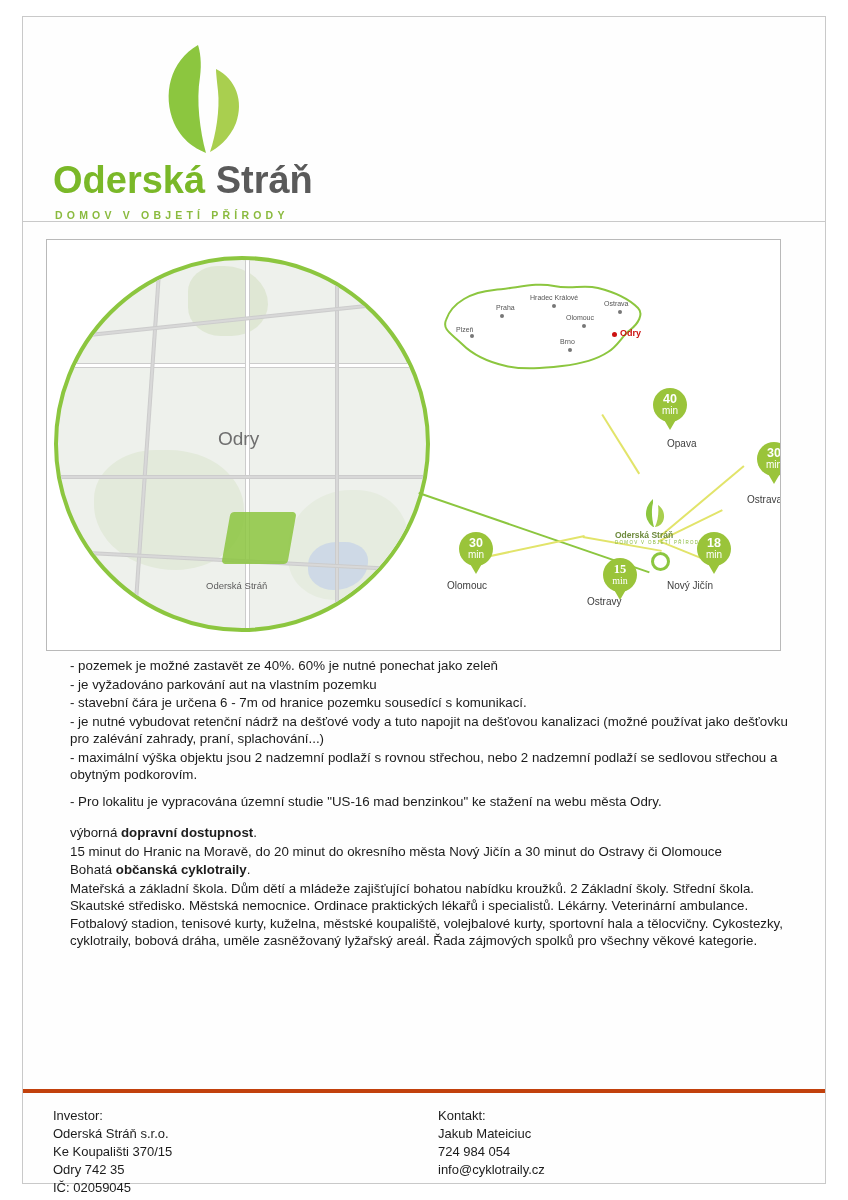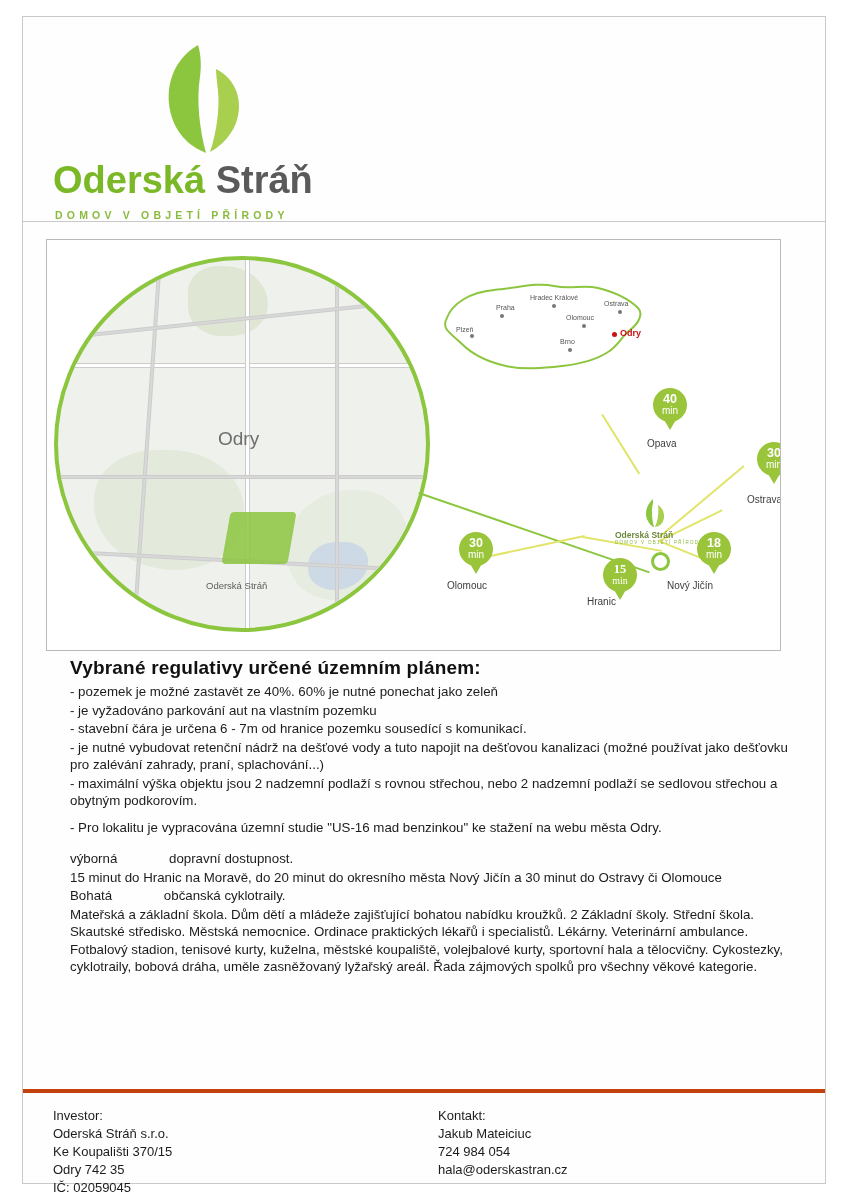--- a/index.html
+++ b/index.html
@@ -237,21 +237,21 @@
   }
   .para {
     margin: 0 0 0 24px;
     font-size: 13.3px;
     line-height: 17.5px;
     color: #1c1c1c;
   }
   .para.tight { margin-bottom: 1px; }
   .spacer-8 { height: 8px; }
   .spacer-14 { height: 14px; }
-  b { font-weight: normal; margin-left: 48px; }
+  b { font-weight: bold; }
 
   
   .footer {
     position: absolute;
     left: 0;
     top: 1072px;
     width: 802px;
     height: 125px;
     border-top: 4px solid #c2410c;
   }
@@ -352,21 +352,21 @@
     </div>
     <div class="hub-dot" style="left:604px; top:312px;"></div>
 
     <div class="pin" style="left:606px; top:148px;">
       <div class="head">
         <span class="num">40</span>
         <span class="min">min</span>
       </div>
       <div class="tail"></div>
     </div>
-    <div class="pin-label" style="left:600px; top:198px;text-align:right;">Opava</div>
+    <div class="pin-label" style="left:620px; top:198px;text-align:right;">Opava</div>
 
     <div class="pin" style="left:710px; top:202px;">
       <div class="head">
         <span class="num">30</span>
         <span class="min">min</span>
       </div>
       <div class="tail"></div>
     </div>
     <div class="pin-label" style="left:700px; top:254px;">Ostrava</div>
 
@@ -379,35 +379,34 @@
     </div>
     <div class="pin-label" style="left:620px; top:340px;">Nový Jičín</div>
 
     <div class="pin" style="left:556px; top:318px;font-family:Liberation Serif, serif;">
       <div class="head">
         <span class="num">15</span>
         <span class="min">min</span>
       </div>
       <div class="tail"></div>
     </div>
-    <div class="pin-label" style="left:540px; top:356px;">Hranic</div>
+    <div class="pin-label" style="left:540px; top:356px;">Ostravy</div>
 
     <div class="pin" style="left:412px; top:292px;">
       <div class="head">
         <span class="num">30</span>
         <span class="min">min</span>
       </div>
       <div class="tail"></div>
     </div>
     <div class="pin-label" style="left:400px; top:340px;">Olomouc</div>
   </div>
 
   <div class="body-area">
 
-    <h2 class="section">Vybrané regulativy určené územním plánem:</h2>
     <p class="para tight">- pozemek je možné zastavět ze 40%. 60% je nutné ponechat jako zeleň</p>
     <p class="para tight">- je vyžadováno parkování aut na vlastním pozemku</p>
     <p class="para tight">- stavební čára je určena 6 - 7m od hranice pozemku sousedící s komunikací.</p>
     <p class="para tight">- je nutné vybudovat retenční nádrž na dešťové vody a tuto napojit na dešťovou kanalizaci (možné používat jako dešťovku pro zalévání zahrady, praní, splachování...)</p>
     <p class="para tight">- maximální výška objektu jsou 2 nadzemní podlaží s rovnou střechou, nebo 2 nadzemní podlaží se sedlovou střechou a obytným podkorovím.</p>
     <div class="spacer-8"></div>
     <p class="para">- Pro lokalitu je vypracována územní studie "US-16 mad  benzinkou" ke stažení na webu města Odry.</p>
 
     <div class="spacer-14"></div>
 
@@ -422,17 +421,17 @@
       <div>Investor:</div>
       <div>Oderská Stráň s.r.o.</div>
       <div>Ke Koupališti 370/15</div>
       <div>Odry 742 35</div>
       <div>IČ: 02059045</div>
     </div>
     <div class="footer-col right">
       <div>Kontakt:</div>
       <div>Jakub Mateiciuc</div>
       <div>724 984 054</div>
-      <div>hala@oderskastran.cz</div>
+      <div>info@cyklotraily.cz</div>
     </div>
   </div>
 
 </div>
 
 </body></html>

